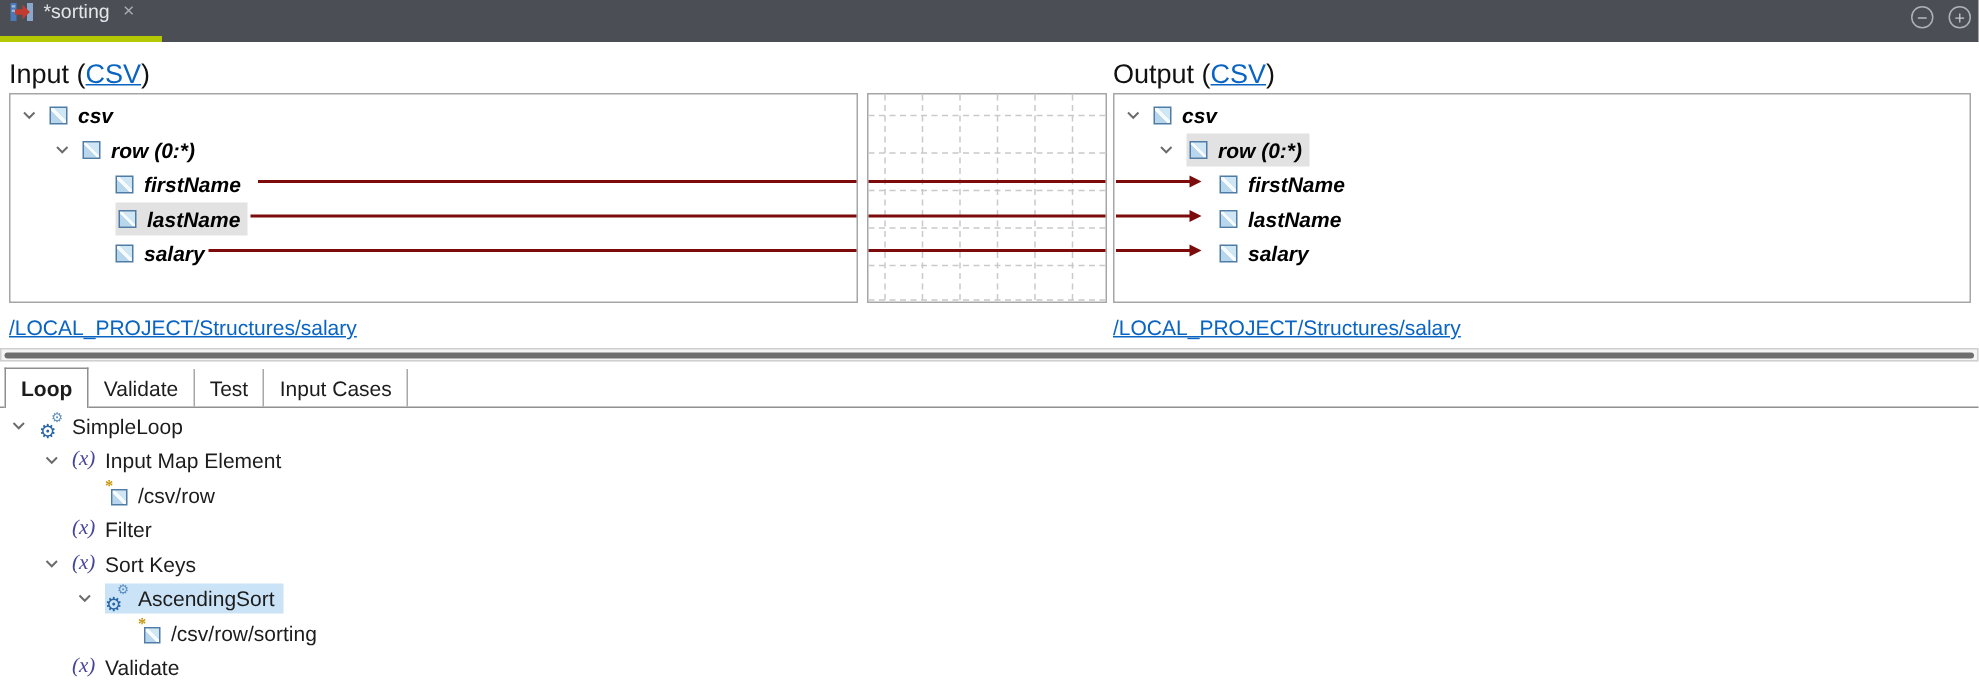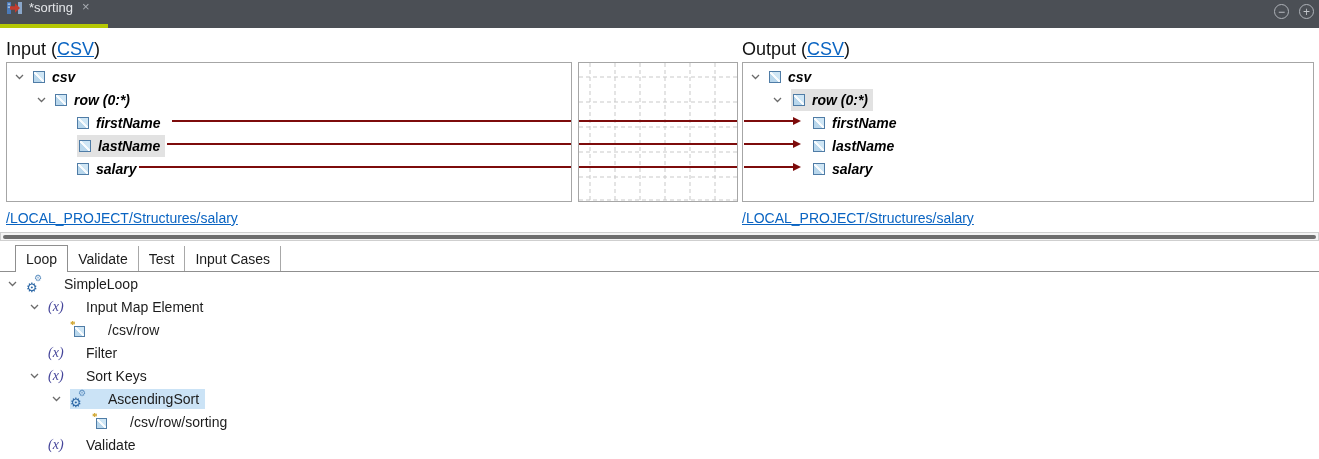--- a/index.html
+++ b/index.html
@@ -47,28 +47,28 @@
   
   .path-link{position:absolute;top:210px;font-size:14px;color:#0a64c2;text-decoration:underline;white-space:nowrap}
 
   
   .sash{position:absolute;top:232px;left:0;width:1319px;height:9px;background:#f4f4f4;border:1px solid #cfcfcf;box-sizing:border-box}
   .sash-thumb{position:absolute;left:2px;top:2px;width:1313px;height:4px;background:#6e6e6e;border-radius:2px}
 
   
   .tabstrip{position:absolute;top:245px;left:0;width:1319px;height:27px;border-bottom:1px solid #8f8f8f;box-sizing:border-box;display:flex;align-items:flex-end}
   .tab{height:25px;display:flex;align-items:center;padding:0 10px;font-size:14px;color:#1c1c1c;border-right:1px solid #a8a8a8;box-sizing:border-box}
-  .tab.active{height:27px;margin-left:15px;font-weight:normal;background:#fff;border:1px solid #8f8f8f;border-bottom:none;position:relative;z-index:2;margin-bottom:-1px}
+  .tab.active{height:27px;margin-left:3px;font-weight:bold;background:#fff;border:1px solid #8f8f8f;border-bottom:none;position:relative;z-index:2;margin-bottom:-1px}
 
   
   .loop-tree{position:absolute;left:0;top:272px;width:1319px}
   .lrow{height:23px;display:flex;align-items:center;white-space:nowrap;font-size:14px;color:#1c1c1c}
   .lrow.l0{padding-left:8px}.lrow.l1{padding-left:30px}.lrow.l2{padding-left:52px}.lrow.l3{padding-left:74px}
   .licon{width:20px;flex:0 0 auto;display:flex;justify-content:flex-start;align-items:center}
-  .llbl{margin-left:18px}
+  .llbl{margin-left:2px}
   .lsel{display:flex;align-items:center;background:#cbe3f6;padding:2px 6px 2px 0}
 
   .gears-icon{position:relative;width:17px;height:16px;flex:0 0 auto}
   .gears-icon::before{content:"⚙";position:absolute;left:0;bottom:-3px;font-size:13px;color:#2a66a5}
   .gears-icon::after{content:"⚙";position:absolute;right:1px;top:-3px;font-size:9px;color:#5d8fc0}
   .expr-icon{font-family:"Liberation Serif",serif;font-style:italic;font-size:14px;color:#45459a;flex:0 0 auto}
   .xpath-icon{position:relative;width:16px;height:15px;flex:0 0 auto}
   .xpath-icon .sq{position:absolute;right:1px;bottom:0;width:11px;height:11px;border:1px solid #4f7ca6;box-sizing:border-box;
     background:linear-gradient(to top right,#b9d7ec 42%,#f8fbfd 42%,#f8fbfd 58%,#cfe6f5 58%)}
   .xpath-icon .star{position:absolute;left:0;top:-4px;font-size:11px;font-weight:bold;color:#c8960c;font-family:"Liberation Serif",serif}

